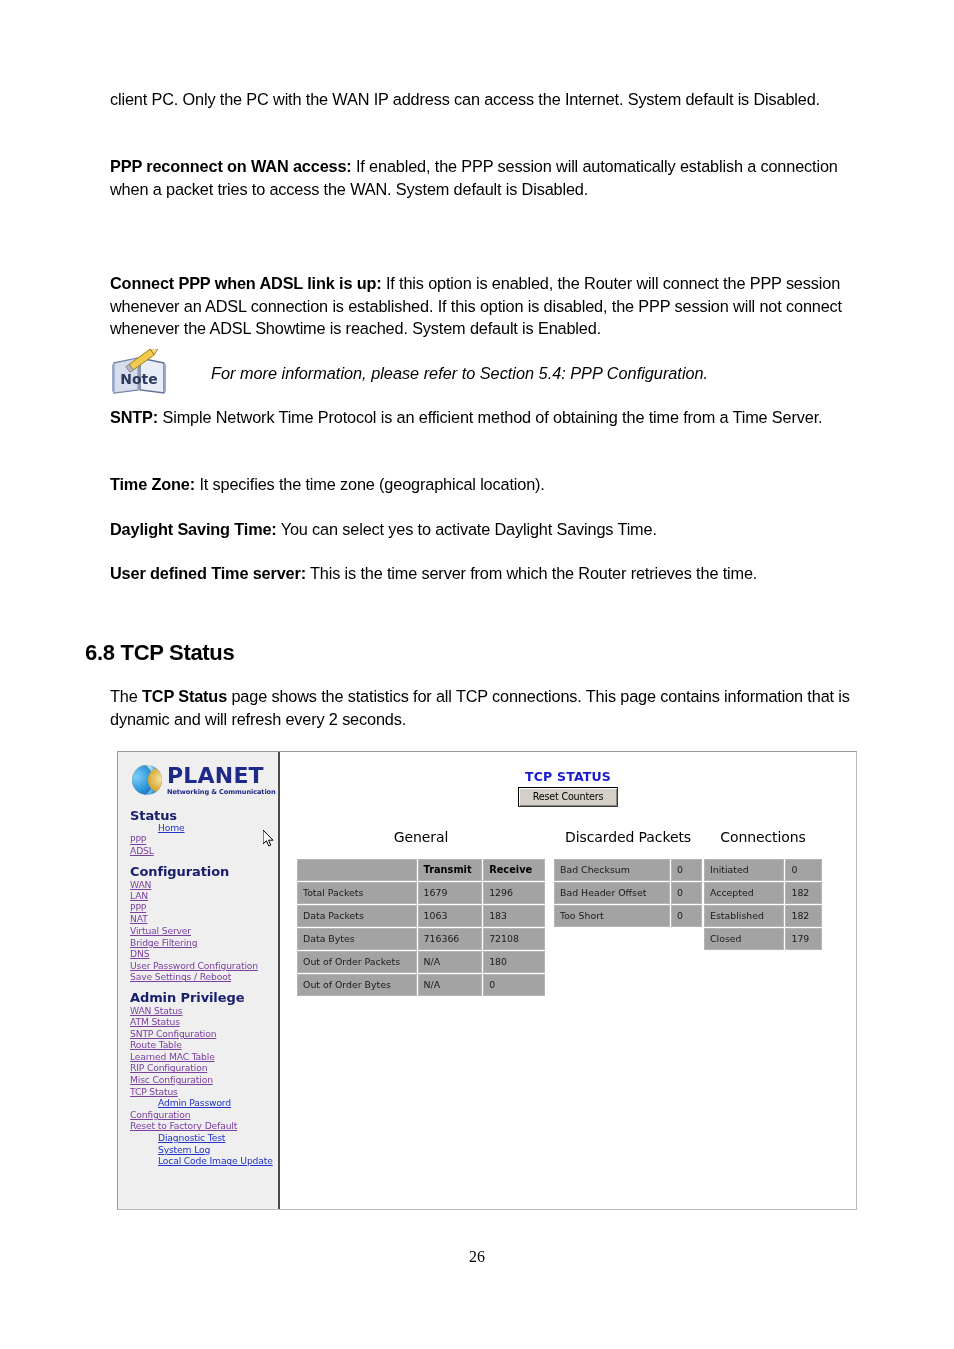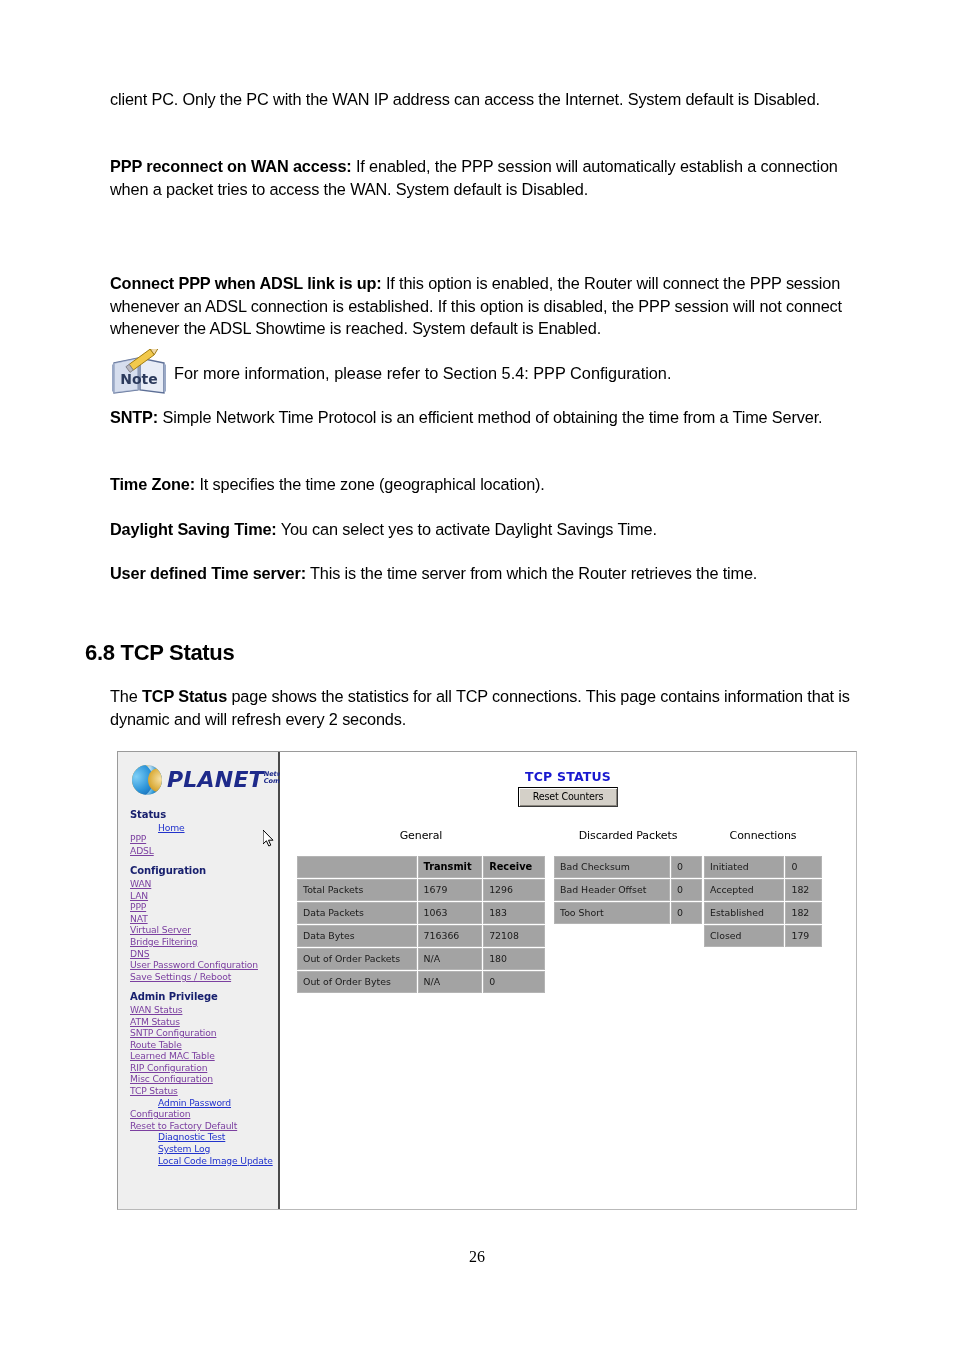--- a/index.html
+++ b/index.html
@@ -42,21 +42,23 @@
   }
 
   .note-line {
     position: absolute;
     left: 110px;
     width: 770px;
     font-size: 16.3px;
     line-height: 22px;
   }
   .note-text {
+    font-style: italic;
     vertical-align: baseline;
+    margin-left: 37px;
   }
 
   
   .note-icon {
     display: inline-block;
     width: 62px;
     height: 46px;
     position: relative;
     vertical-align: -16px;
     margin-right: 2px;
@@ -126,23 +128,22 @@
   .logo-ball::after {
     content: "";
     position: absolute;
     right: -4px; top: 3px;
     width: 18px; height: 24px;
     border-radius: 60% 0 0 60% / 50% 0 0 50%;
     background: radial-gradient(circle at 70% 45%, #f6e2a8 0%, #dcae3d 60%, #b5821c 100%);
   }
   .logo-type {
     display: flex;
-    flex-direction: row;
+    flex-direction: column;
     line-height: 1;
-    font-style: italic;
   }
   .logo-name {
     font-family: "DejaVu Sans", sans-serif;
     font-weight: bold;
     font-size: 22px;
     color: #1e2a8a;
     letter-spacing: 0.2px;
   }
   .logo-tag {
     font-family: "DejaVu Sans", sans-serif;
@@ -156,21 +157,21 @@
   .menu {
     padding: 14px 0 0 12px;
     font-family: "DejaVu Sans", sans-serif;
     font-size: 9.2px;
     line-height: 11.6px;
   }
   .menu-group { margin-bottom: 9px; }
   .menu-head {
     font-weight: bold;
     color: #18206e;
-    font-size: 10px;
+    font-size: 13px;
     margin-bottom: 1px;
     letter-spacing: -0.1px;
   }
   .menu-link {
     display: block;
     color: #7b3fa0;
     text-decoration: underline;
     letter-spacing: -0.15px;
     white-space: nowrap;
   }
@@ -226,21 +227,21 @@
     padding-left: 16px;
   }
   .tbl-block { }
   .tbl-block.general { width: 250px; }
   .tbl-block.discarded { width: 150px; margin-left: 7px; }
   .tbl-block.connections { width: 120px; }
 
   .tbl-caption {
     text-align: center;
     font-family: "DejaVu Sans", sans-serif;
-    font-size: 11px;
+    font-size: 14px;
     color: #000;
     margin-bottom: 13px;
     letter-spacing: -0.1px;
   }
 
   table.stat {
     border-collapse: separate;
     border-spacing: 1px;
     font-family: "DejaVu Sans", sans-serif;
     font-size: 9.4px;

